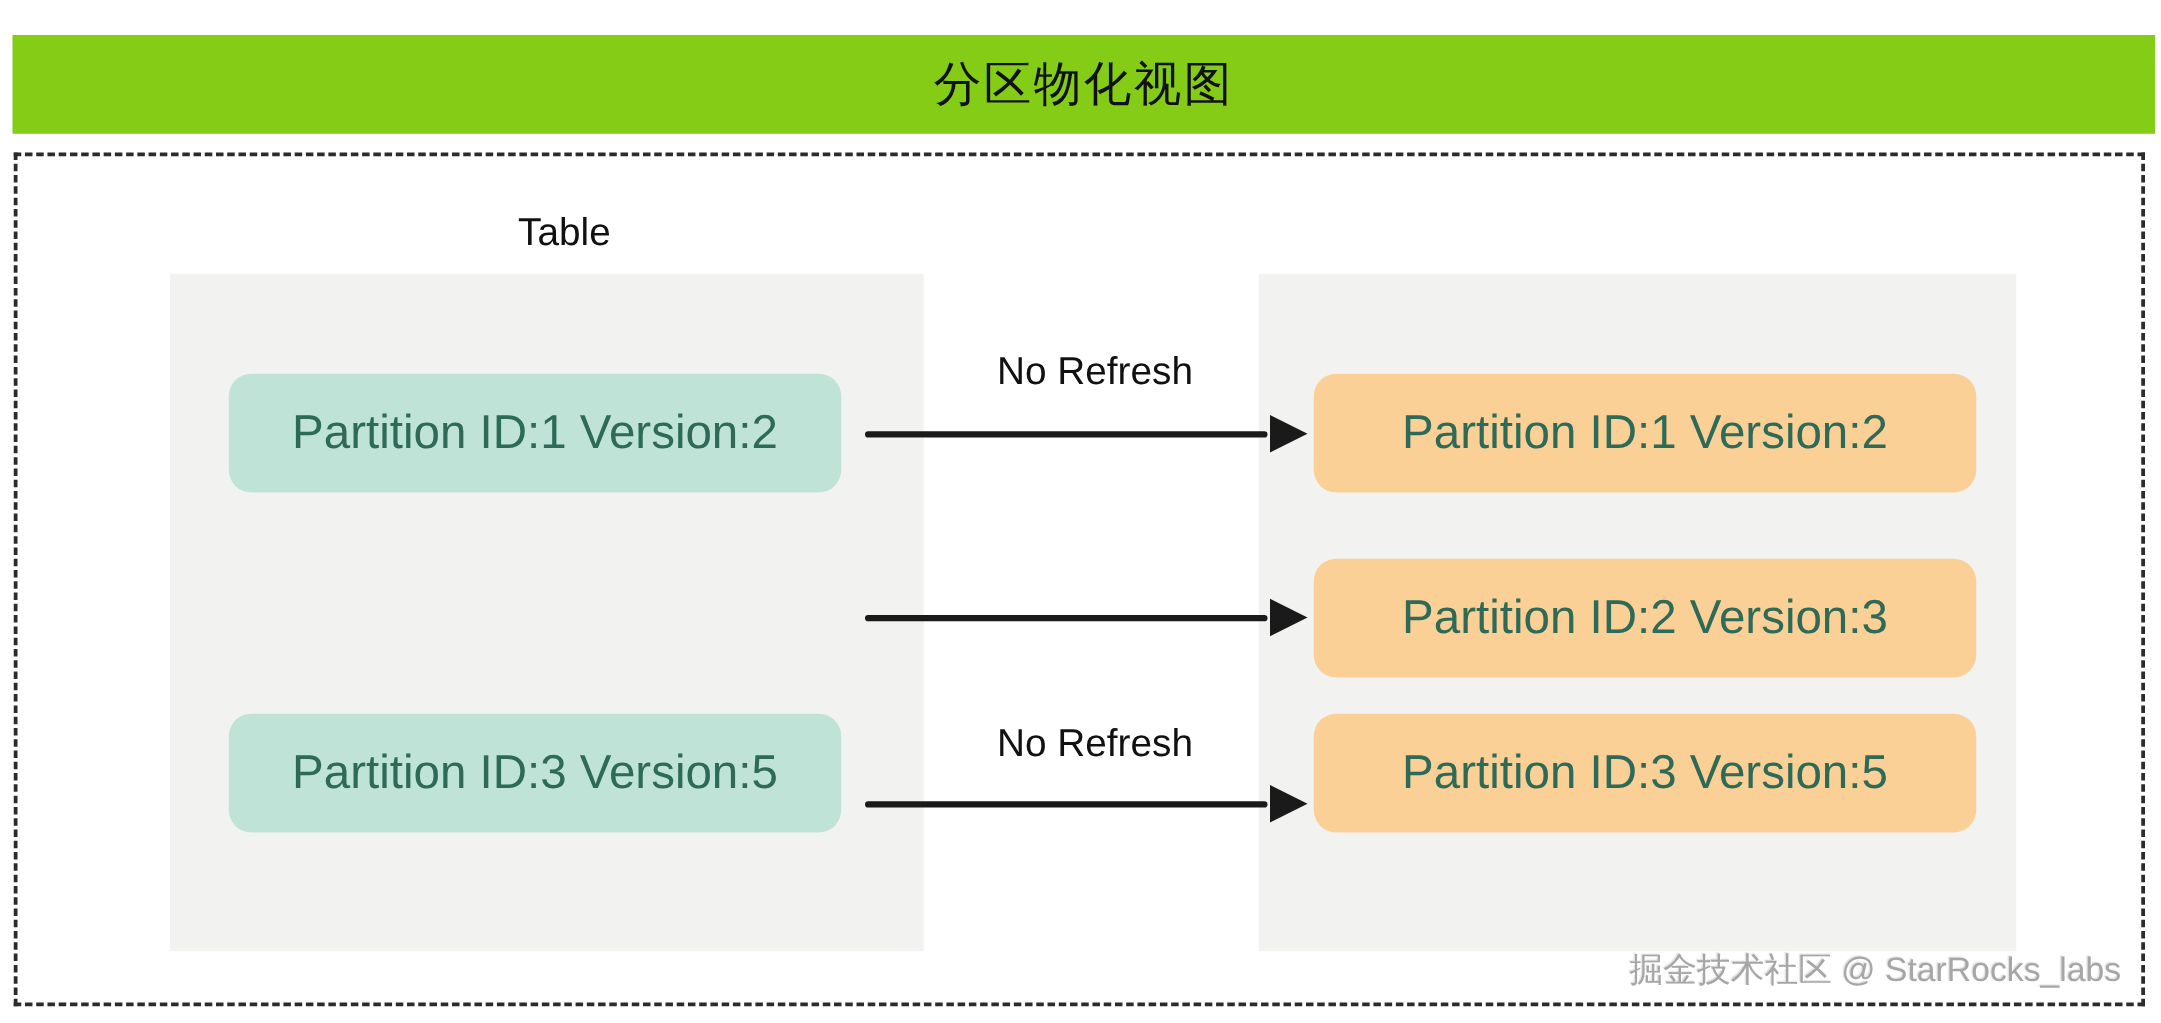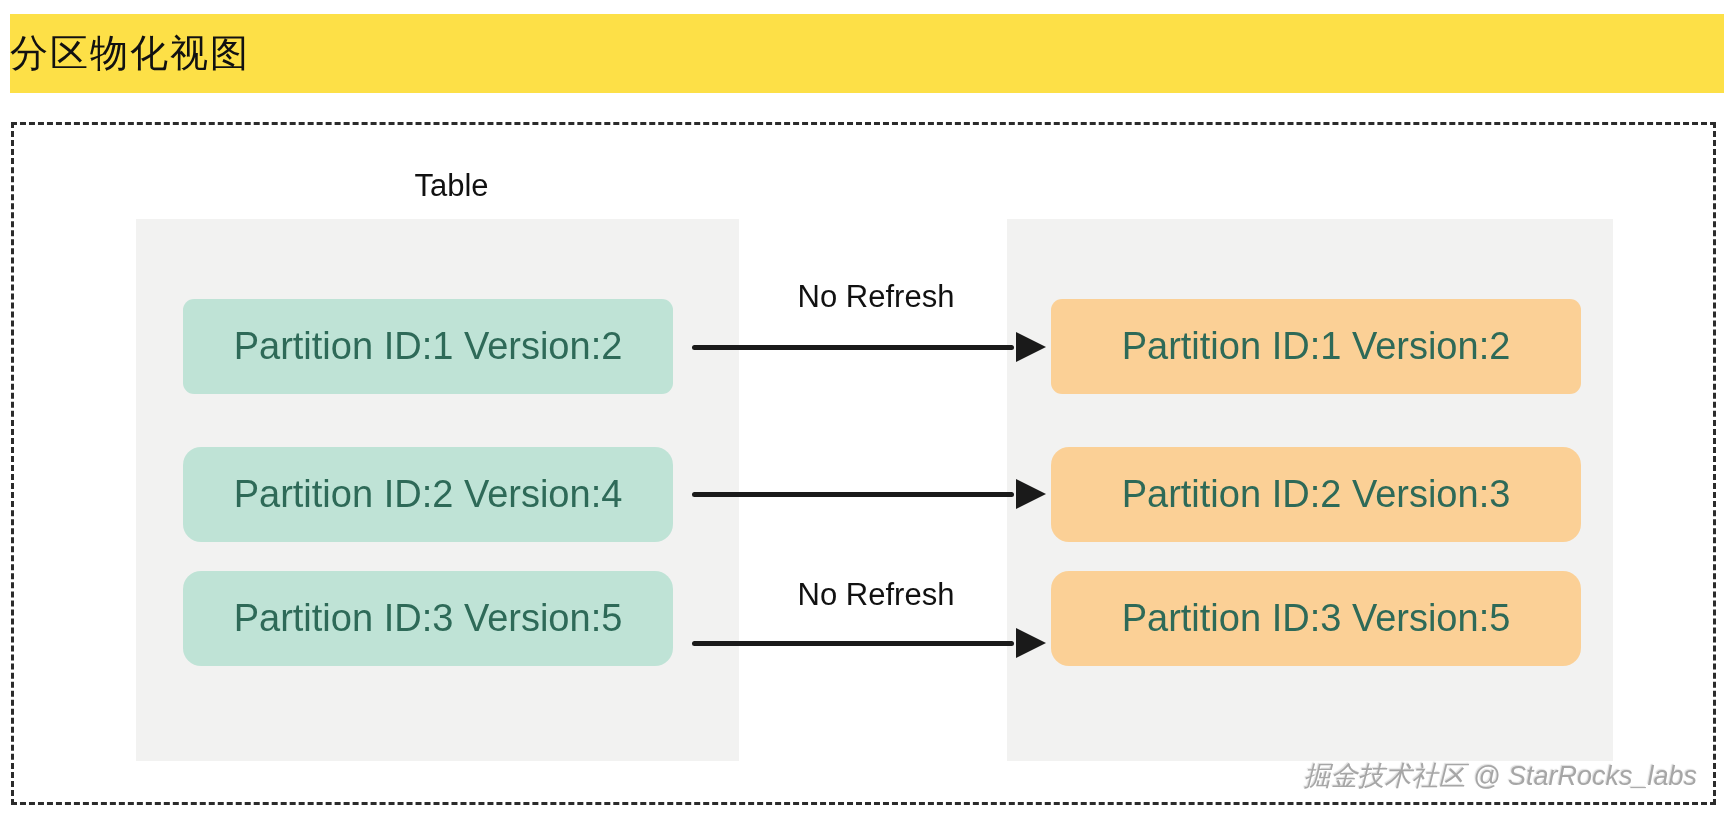--- a/index.html
+++ b/index.html
@@ -7,24 +7,24 @@
     width: 1729px; height: 818px;
     background: #ffffff;
     font-family: "Liberation Sans", "DejaVu Sans", sans-serif;
     overflow: hidden;
     position: relative;
   }
 
   
   .title-bar {
     position: absolute;
-    left: 10px; top: 14px;
+    left: 10px; top: 28px;
     width: 1714px; height: 79px;
-    background: #fde047;
-    display: flex; align-items: center; justify-content: flex-start;
+    background: #84cc16;
+    display: flex; align-items: center; justify-content: center;
   }
   .title-bar .title-text {
     font-size: 38px;
     font-weight: 500;
     color: #111111;
     letter-spacing: 2px;
   }
 
   
   .diagram {
@@ -61,21 +61,21 @@
     position: absolute;
     height: 95px;
     border-radius: 18px;
     display: flex; align-items: center; justify-content: center;
     font-size: 38px;
     color: #2e6a58;
     white-space: nowrap;
   }
   .pbox.green  { left: 169px;  width: 490px; background: #bfe3d6; }
   .pbox.orange { left: 1037px; width: 530px; background: #fbd096; }
-  .row-1 .pbox, .pbox.r1 { top: 174px; border-radius: 11px; }
+  .row-1 .pbox, .pbox.r1 { top: 174px; }
   .pbox.r2 { top: 322px; }
   .pbox.r3 { top: 446px; }
 
   
   .arrow {
     position: absolute;
     left: 672px;
     width: 360px;
     height: 30px;
   }
@@ -114,39 +114,37 @@
   .arrow-label.r3 { top: 440px; }
 
   
   .watermark {
     position: absolute;
     right: 16px; bottom: 8px;
     font-size: 27px;
     color: #a6a6a6;
     text-shadow: 1px 1px 0 rgba(255,255,255,0.95), -1px -1px 1px rgba(120,120,120,0.25);
     white-space: nowrap;
-    font-style: italic;
   }
 </style>
 </head>
 <body>
 
 <div class="title-bar">
   <span class="title-text">分区物化视图</span>
 </div>
 
 <div class="diagram">
 
   <div class="col-header left">Table</div>
 
   <div class="panel left"></div>
   <div class="panel right"></div>
 
   <div class="pbox green r1">Partition ID:1 Version:2</div>
-  <div class="pbox green r2">Partition ID:2 Version:4</div>
   <div class="pbox green r3">Partition ID:3 Version:5</div>
 
   <div class="pbox orange r1">Partition ID:1 Version:2</div>
   <div class="pbox orange r2">Partition ID:2 Version:3</div>
   <div class="pbox orange r3">Partition ID:3 Version:5</div>
 
   <div class="arrow-label r1">No Refresh</div>
   <div class="arrow-label r3">No Refresh</div>
 
   <div class="arrow r1">

